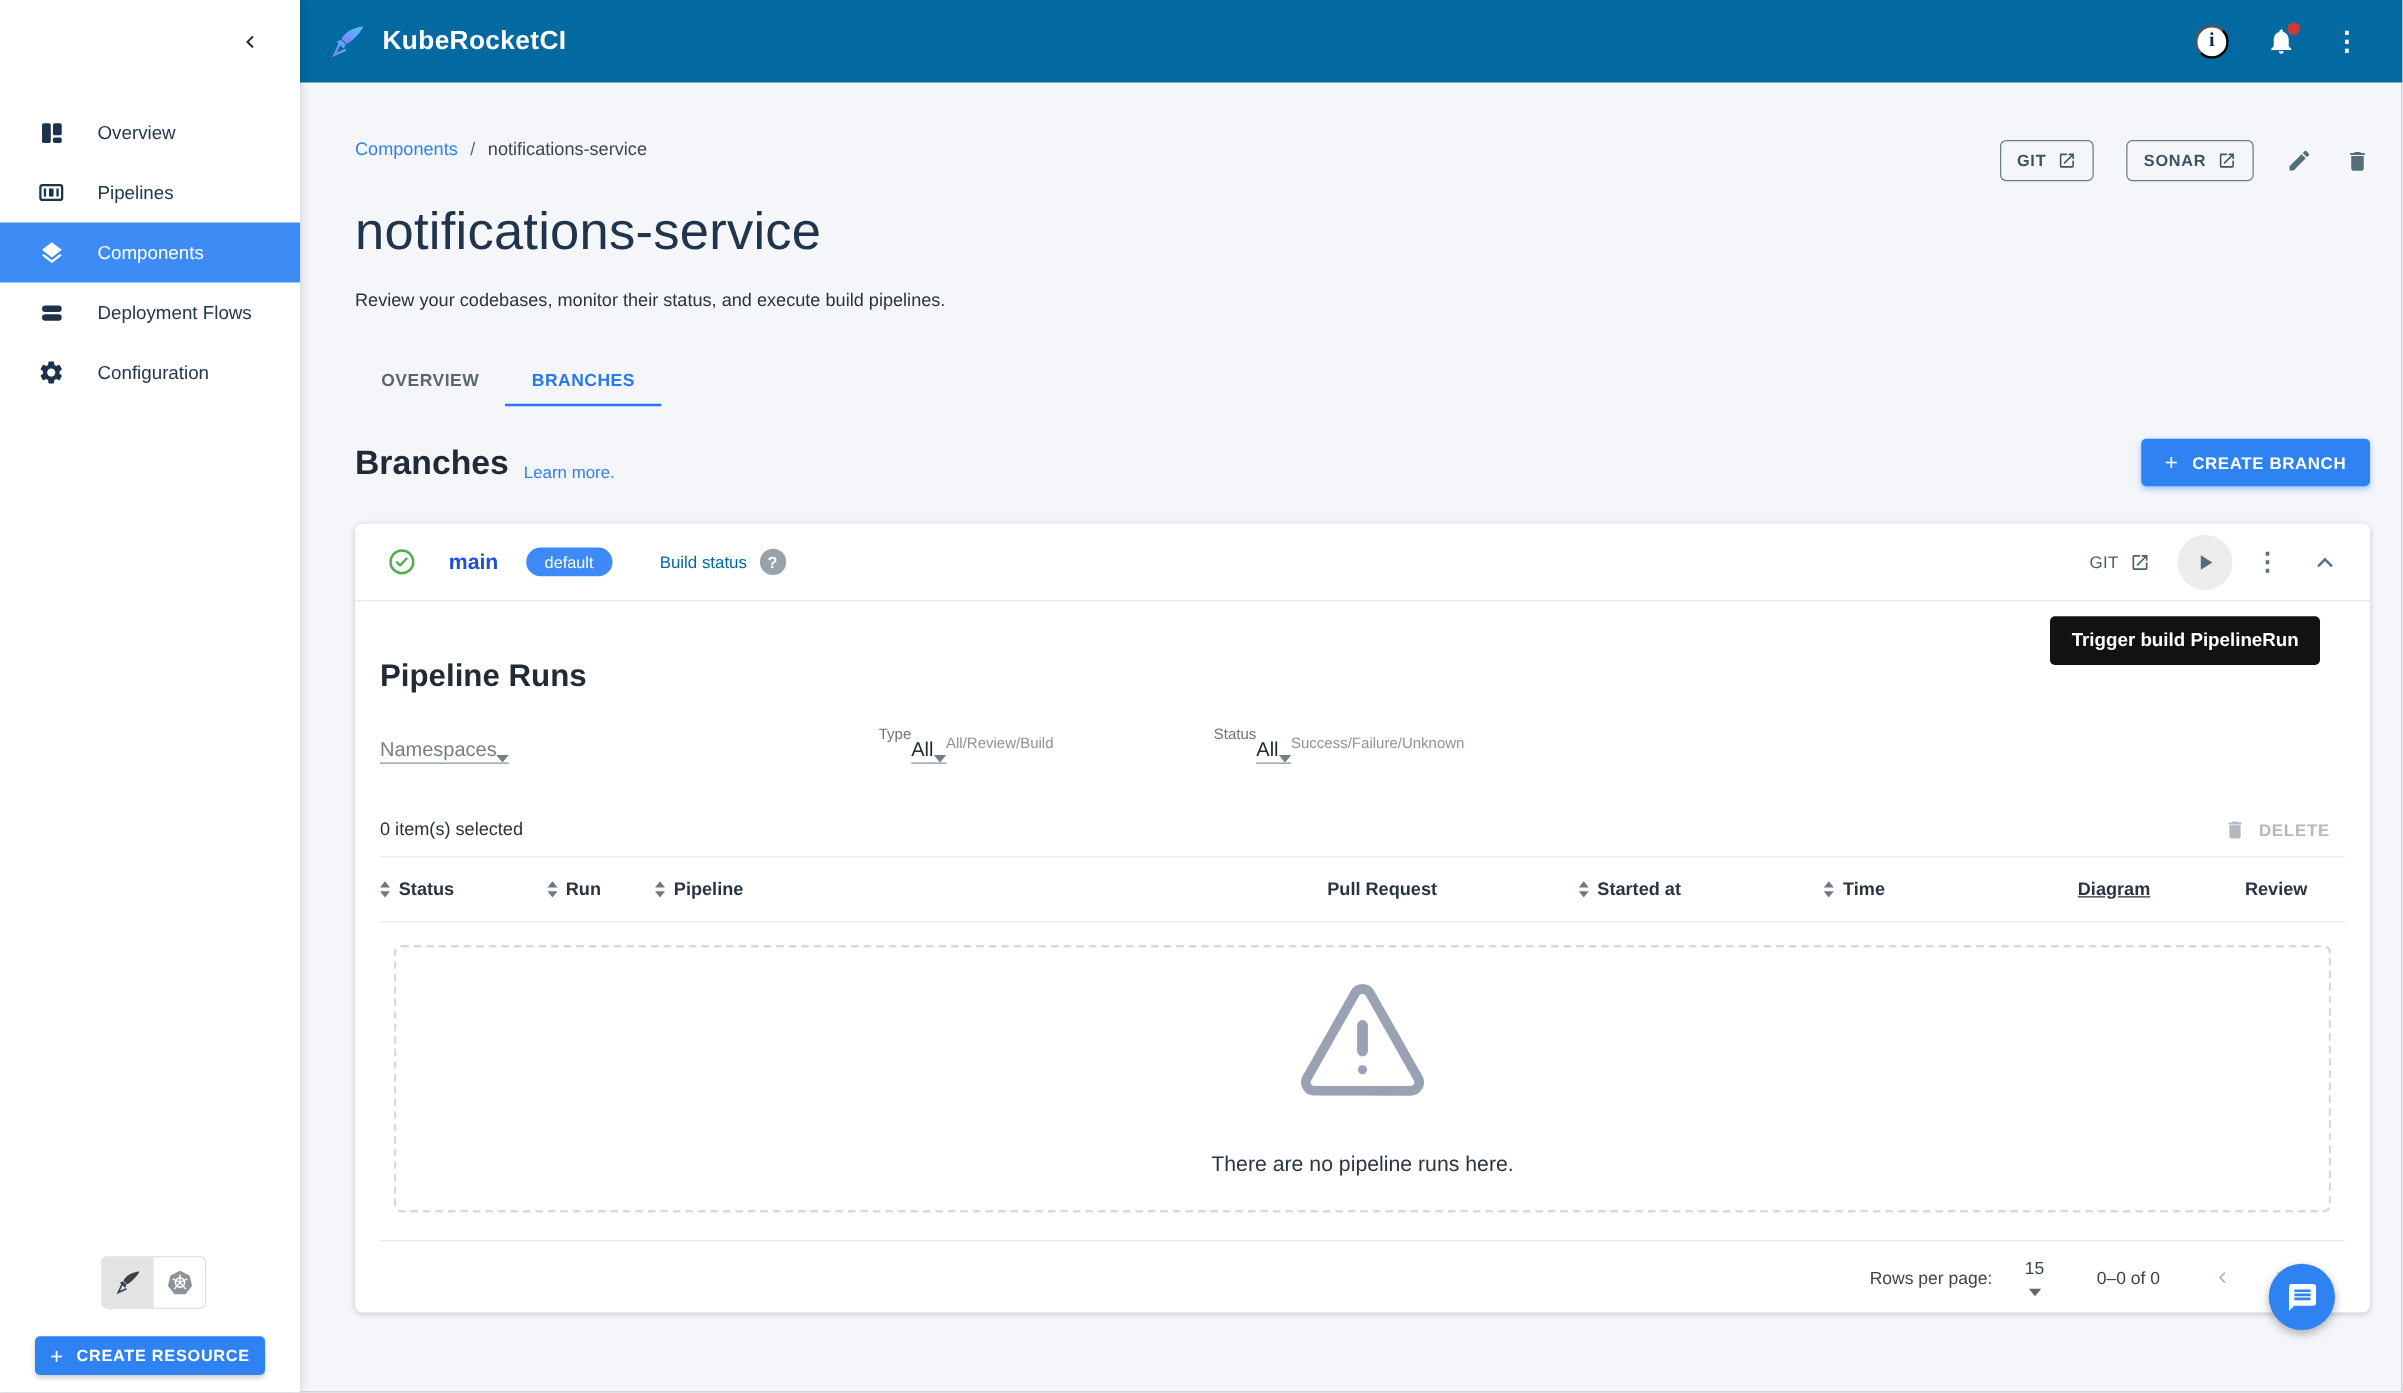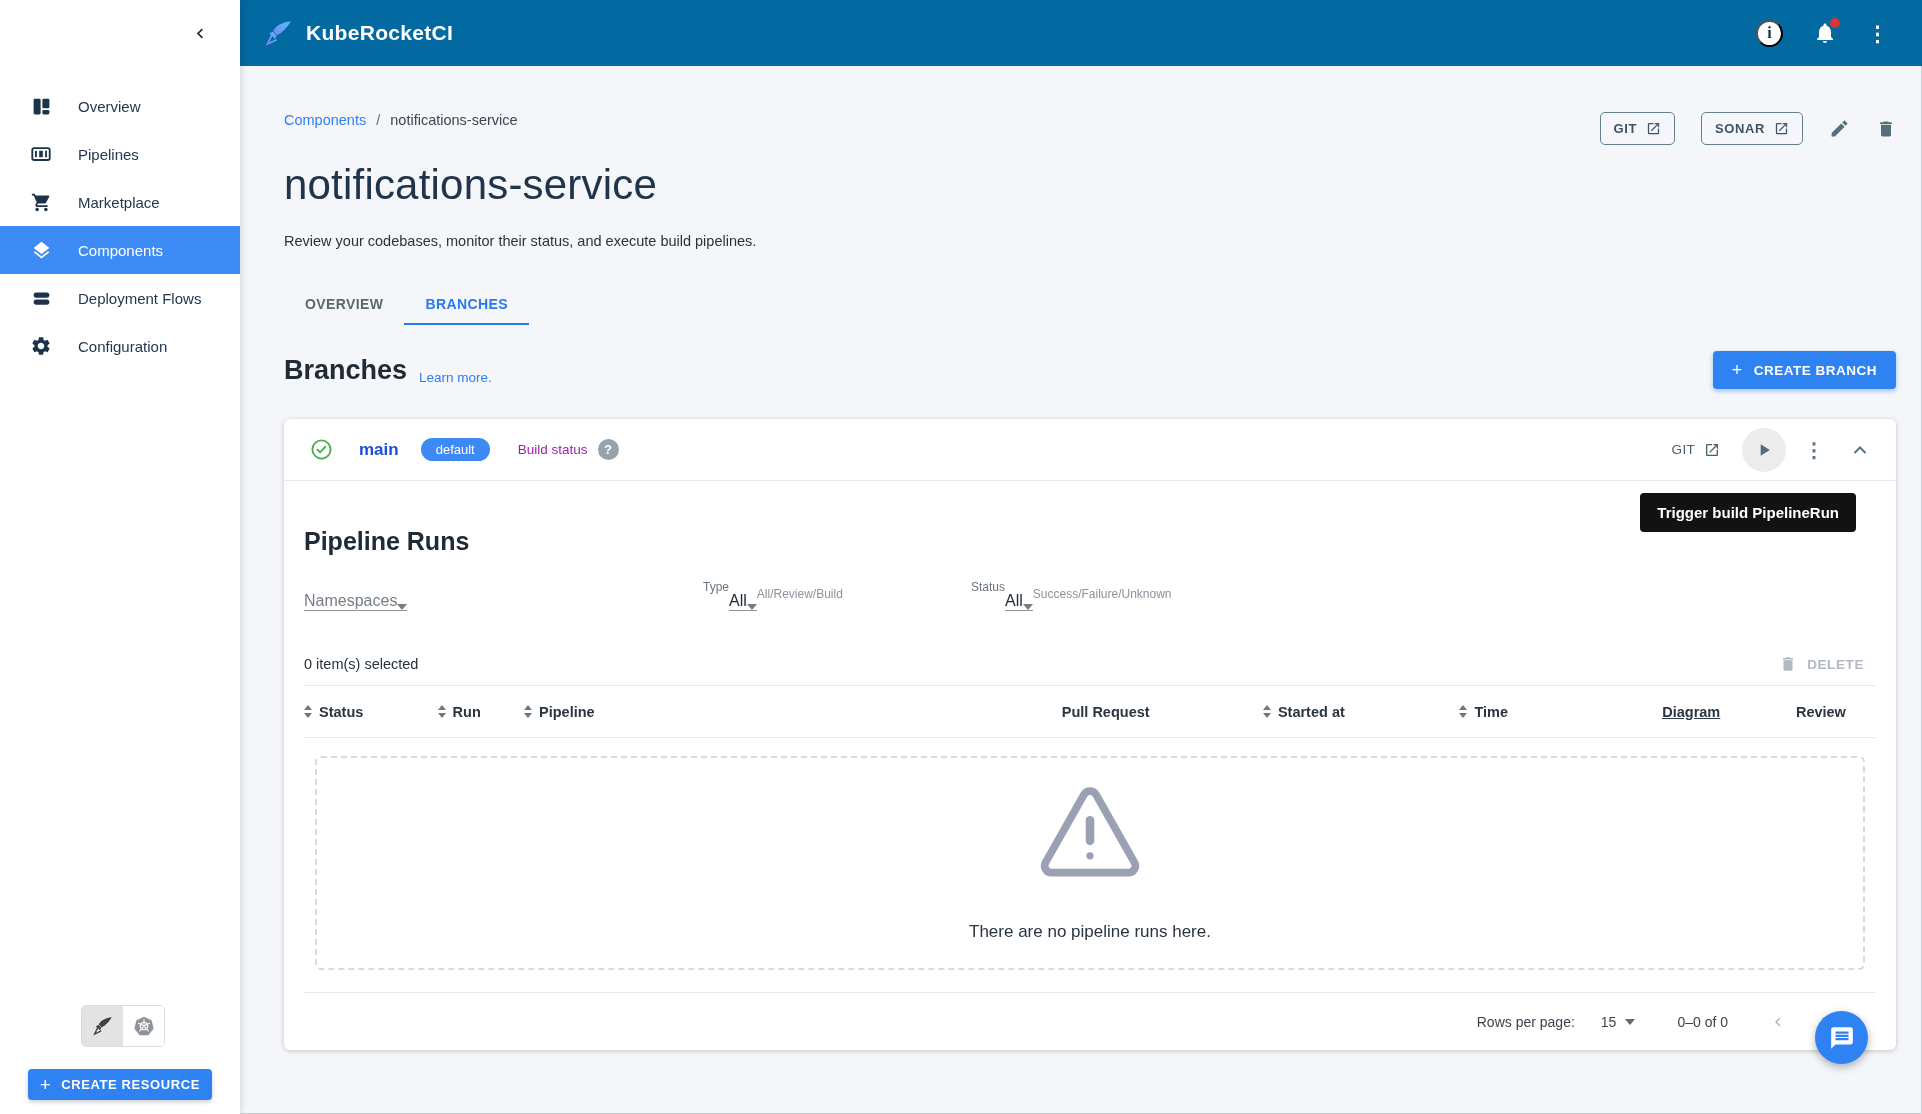--- a/index.html
+++ b/index.html
@@ -82,21 +82,21 @@
     margin-left:auto; height:38px; padding:0 19px; background:#2f82f1; color:#fff; border:none; border-radius:4px;
     font-family:inherit; font-size:13.5px; font-weight:700; letter-spacing:.5px;
     display:flex; align-items:center; gap:11px; cursor:pointer; box-shadow:0 2px 5px rgba(47,130,241,.45);
   }
   
   .card { position:relative; margin-top:30px; background:#fff; border-radius:6px;
     box-shadow:0 1px 5px rgba(0,0,0,.2); }
   .branch-summary { height:62px; display:flex; align-items:center; padding:0 26px; border-bottom:1px solid #e7e9ed; }
   .branch-name { margin-left:26px; font-size:17px; font-weight:700; color:#1d4ed8; }
   .chip-default { margin-left:22px; background:#3d8af7; color:#fff; font-size:13px; padding:4px 15px; border-radius:13px; }
-  .build-status-label { margin-left:28px; font-size:13.5px; color:#a21caf; }
+  .build-status-label { margin-left:38px; font-size:13.5px; color:#0369a1; }
   .help-circle { margin-left:10px; width:21px; height:21px; border-radius:50%; background:#98a2ab; color:#fff;
     font-size:13px; font-weight:700; display:flex; align-items:center; justify-content:center; cursor:pointer; }
   .branch-summary-right { margin-left:auto; display:flex; align-items:center; gap:8px; }
   .git-link { display:flex; align-items:center; gap:9px; color:#47626f; font-size:13.5px; font-weight:500;
     letter-spacing:.3px; background:none; border:none; cursor:pointer; font-family:inherit; }
   .play-btn { width:44px; height:44px; border-radius:50%; background:#ececec; border:none; margin-left:14px;
     display:flex; align-items:center; justify-content:center; cursor:pointer; color:#5a6b77; }
   .kebab-gray { color:#5a7384; font-size:20px; font-weight:700; background:none; border:none; cursor:pointer; margin-left:10px; }
   .chevron-up-btn { background:none; border:none; color:#5a7384; cursor:pointer; margin-left:18px; display:flex; }
   .tooltip {
@@ -128,21 +128,21 @@
   .sort { display:flex; flex-direction:column; align-items:center; gap:3px; cursor:pointer; }
   .sort .up { width:0;height:0;border-left:4px solid transparent;border-right:4px solid transparent;border-bottom:5px solid #6e7883; }
   .sort .dn { width:0;height:0;border-left:4px solid transparent;border-right:4px solid transparent;border-top:5px solid #6e7883; }
   
   .empty-box { margin:18px 11px 0; border:2px dashed #d7dade; border-radius:6px; height:214px;
     display:flex; flex-direction:column; align-items:center; justify-content:center; }
   .empty-text { margin-top:38px; font-size:17px; color:#2a3540; }
   
   .pagination { margin-top:22px; border-top:1px solid #e7e9ed; height:58px; display:flex; align-items:center;
     justify-content:flex-end; padding-right:46px; font-size:14px; color:#3a444e; }
-  .rows-select { display:flex; align-items:center; gap:9px; margin-left:26px; cursor:pointer; }
+  .rows-select { display:flex; align-items:center; gap:9px; margin-left:26px; cursor:pointer;flex-direction:column; }
   .rows-select .caret-sm { width:0;height:0;border-left:5px solid transparent;border-right:5px solid transparent;border-top:6px solid #5f6873; }
   .range-text { margin-left:42px; }
   .page-nav { margin-left:44px; display:flex; align-items:center; gap:34px; }
   .page-nav button { background:none; border:none; color:#a6adb5; cursor:pointer; display:flex; }
   
   .fab { position:absolute; right:54px; bottom:50px; width:53px; height:53px; border-radius:50%;
     background:#2f82f1; border:none; display:flex; align-items:center; justify-content:center;
     box-shadow:0 3px 8px rgba(0,0,0,.3); cursor:pointer; z-index:30; }
 </style>
 </head>
@@ -199,28 +199,20 @@
     <div class="nav-item">
       <span class="nav-ico">
         <svg width="22" height="22" viewBox="0 0 24 24">
             <rect x="2.5" y="5.5" width="19" height="13" rx="2" fill="none" stroke="currentColor" stroke-width="2"></rect>
             <rect x="10" y="8.5" width="4" height="7" fill="currentColor"></rect>
             <rect x="5.5" y="8.5" width="2" height="7" fill="currentColor"></rect>
             <rect x="16.5" y="8.5" width="2" height="7" fill="currentColor"></rect>
           </svg>
       </span>
       <span>Pipelines</span>
-    </div>
-    <div class="nav-item">
-      <span class="nav-ico">
-        <svg width="21" height="21" viewBox="0 0 24 24" fill="currentColor">
-            <path d="M7 18c-1.1 0-1.99.9-1.99 2S5.9 22 7 22s2-.9 2-2-.9-2-2-2zM1 2v2h2l3.6 7.59-1.35 2.45c-.16.28-.25.61-.25.96 0 1.1.9 2 2 2h12v-2H7.42c-.14 0-.25-.11-.25-.25l.03-.12.9-1.63h7.45c.75 0 1.41-.41 1.75-1.03l3.58-6.49c.08-.14.12-.31.12-.48 0-.55-.45-1-1-1H5.21l-.94-2H1zm16 16c-1.1 0-1.99.9-1.99 2s.89 2 1.99 2 2-.9 2-2-.9-2-2-2z"></path>
-          </svg>
-      </span>
-      <span>Marketplace</span>
     </div>
     <div class="nav-item active">
       <span class="nav-ico">
         <svg width="21" height="21" viewBox="0 0 24 24" fill="currentColor">
             <path d="M11.99 18.54l-7.37-5.73L3 14.07l9 7 9-7-1.63-1.27-7.38 5.74zM12 16l7.36-5.73L21 9l-9-7-9 7 1.63 1.27L12 16z"></path>
           </svg>
       </span>
       <span>Components</span>
     </div>
     <div class="nav-item">

